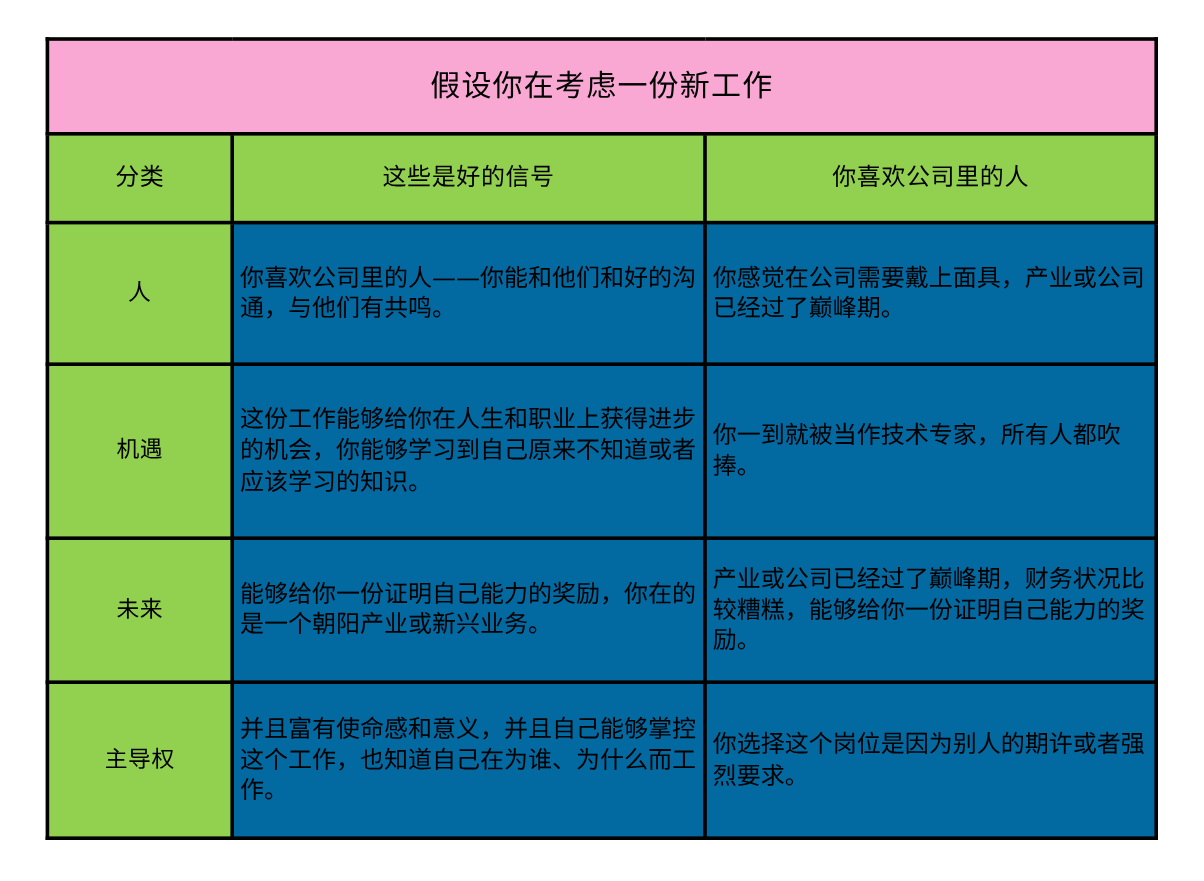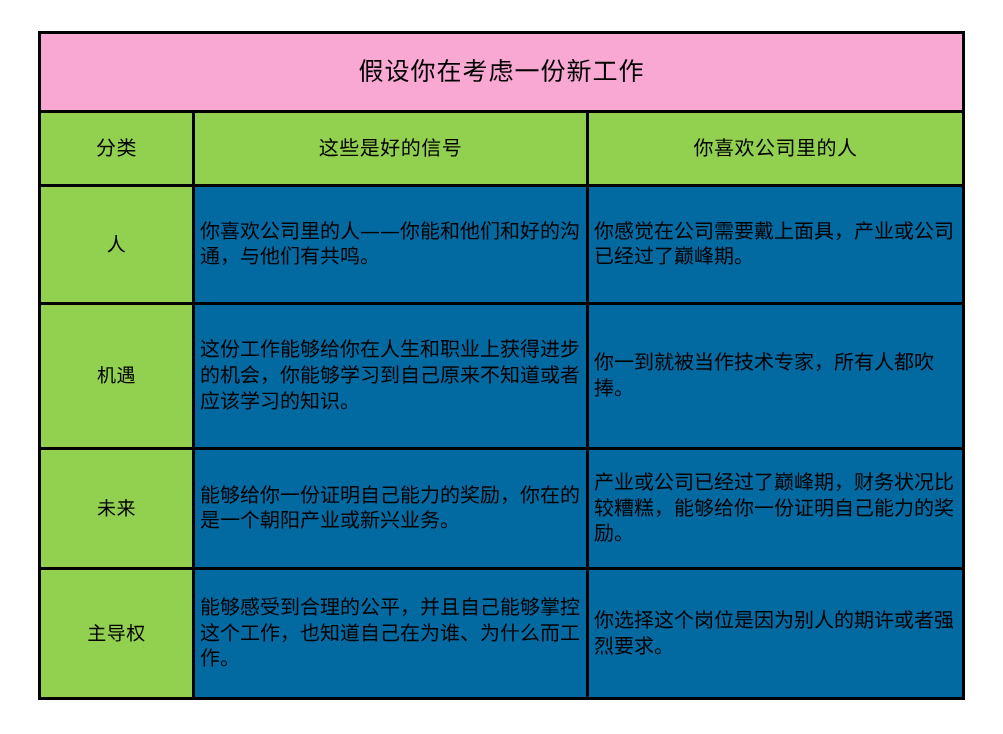--- a/index.html
+++ b/index.html
@@ -173,21 +173,21 @@
         <td class="body-cell">
           <span class="body-text">产业或公司已经过了巅峰期，财务状况比较糟糕，能够给你一份证明自己能力的奖励。</span>
         </td>
       </tr>
 
       <tr class="r-3">
         <td class="cat-cell">
           <span class="cat-text">主导权</span>
         </td>
         <td class="body-cell">
-          <span class="body-text">能够感受到合理的公平，并且自己能够掌控这个工作，也知道自己在为谁、为什么而工作。</span>
+          <span class="body-text">并且富有使命感和意义，并且自己能够掌控这个工作，也知道自己在为谁、为什么而工作。</span>
         </td>
         <td class="body-cell">
           <span class="body-text">你选择这个岗位是因为别人的期许或者强烈要求。</span>
         </td>
       </tr>
 
     </tbody>
   </table>
 </div>
 

